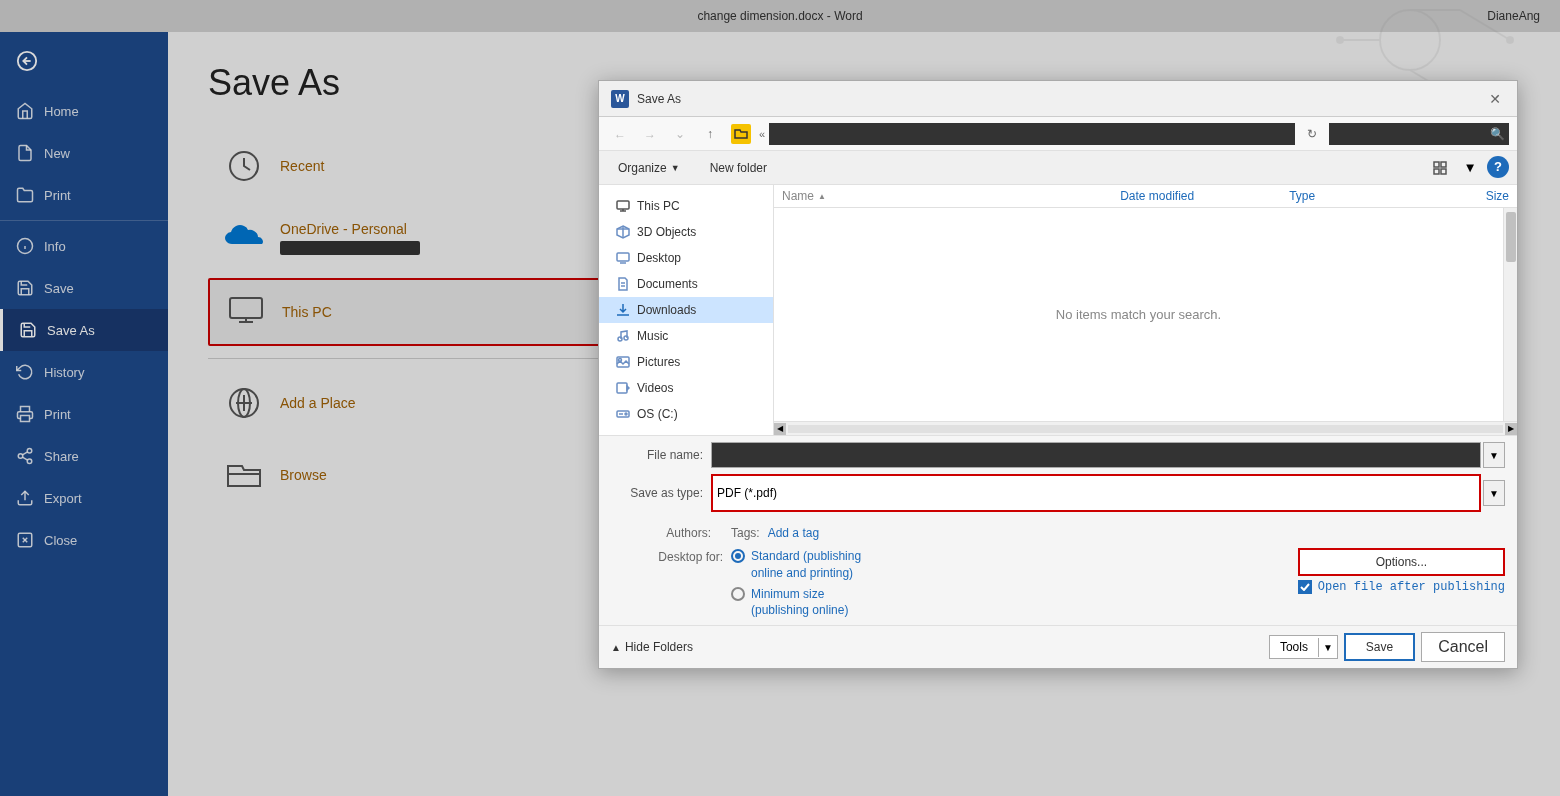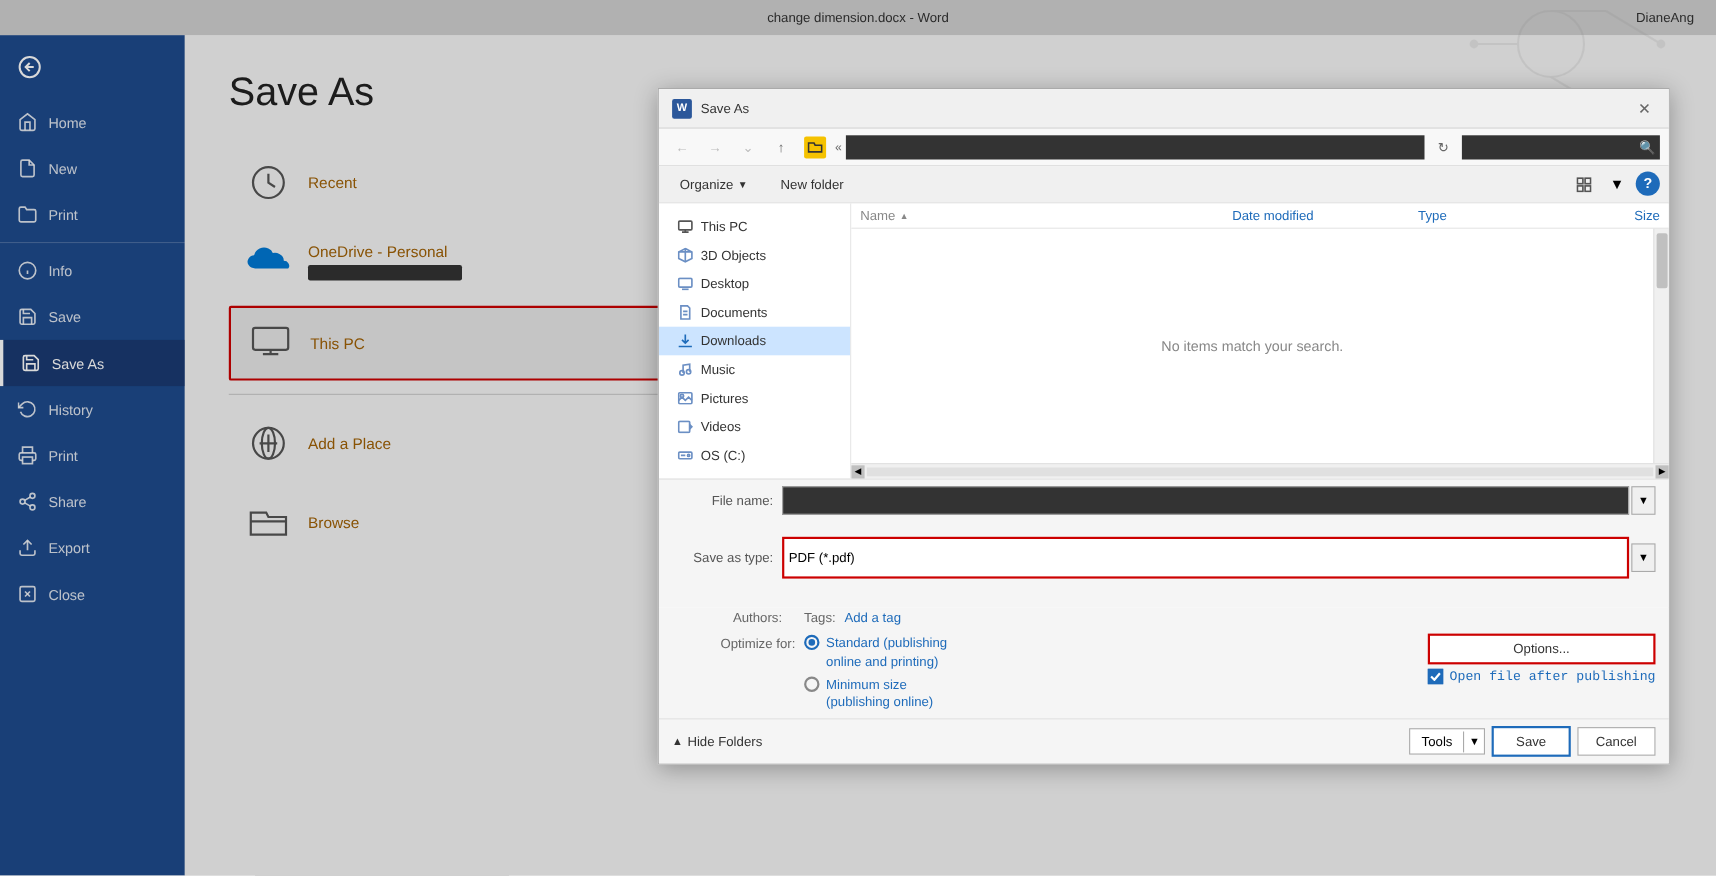--- a/index.html
+++ b/index.html
@@ -107,21 +107,21 @@
     .nav-panel {
       width: 175px; border-right: 1px solid #e0e0e0; padding: 8px 0;
       background: white; overflow-y: auto; flex-shrink: 0;
     }
     .nav-item {
       padding: 4px 8px 4px 16px; font-size: 12px; color: #333; cursor: pointer;
       display: flex; align-items: center; gap: 6px; height: 26px;
     }
     .nav-item.selected { background: #cce4ff; }
     .nav-icon { width: 16px; height: 16px; flex-shrink: 0; display: flex; align-items: center; justify-content: center; }
-    .form-row { display: flex; align-items: center; margin-bottom: 20px; }
+    .form-row { display: flex; align-items: center; margin-bottom: 6px; }
     .form-label { width: 100px; font-size: 12px; color: #555; text-align: right; padding-right: 8px; flex-shrink: 0; }
 
     
     .word-icon { width: 18px; height: 18px; background: #2b579a; color: white; font-size: 10px; font-weight: bold; display: flex; align-items: center; justify-content: center; border-radius: 2px; flex-shrink: 0; }
 
     
     .bg-circuit { position: absolute; top: 0; right: 0; opacity: 0.15; z-index: 1; pointer-events: none; }
   </style>
 </head>
 <body>
@@ -523,21 +523,21 @@
     <div style="display:flex;align-items:center;gap:8px;">
       <span style="width:100px;font-size:12px;color:#666;text-align:right;">Authors:</span>
     </div>
     <div style="display:flex;align-items:center;gap:8px;">
       <span style="font-size:12px;color:#666;">Tags:</span>
       <span style="font-size:12px;color:#1e6bba;cursor:pointer;">Add a tag</span>
     </div>
   </div>
 
   <div style="padding:6px 12px;background:#f5f5f5;display:flex;gap:0;align-items:flex-start;">
-    <span style="width:120px;font-size:12px;color:#666;text-align:right;padding-right:8px;padding-top:2px;flex-shrink:0;">Optimize for:</span>
+    <span style="width:120px;font-size:12px;color:#666;text-align:right;padding-right:8px;padding-top:2px;flex-shrink:0;">Desktop for:</span>
     <div style="flex:1;display:flex;flex-direction:column;gap:4px;">
       <div style="display:flex;align-items:flex-start;gap:6px;cursor:pointer;">
         <div style="width:14px;height:14px;border-radius:50%;border:2px solid #1e6bba;display:flex;align-items:center;justify-content:center;margin-top:1px;flex-shrink:0;">
           <div style="width:6px;height:6px;background:#1e6bba;border-radius:50%;"></div>
         </div>
         <span style="font-size:12px;color:#1e6bba;line-height:1.4;">Standard (publishing<br>online and printing)</span>
       </div>
       <div style="display:flex;align-items:flex-start;gap:6px;cursor:pointer;">
         <div style="width:14px;height:14px;border-radius:50%;border:2px solid #888;display:flex;align-items:center;justify-content:center;margin-top:1px;flex-shrink:0;"></div>
         <span style="font-size:12px;color:#1e6bba;line-height:1.4;">Minimum size<br>(publishing online)</span>
@@ -566,17 +566,17 @@
     </div>
     <div style="display:flex;align-items:center;border:1px solid #aaa;background:white;">
       <button style="padding:4px 10px;border:none;background:transparent;font-size:12px;cursor:pointer;">
         <span>Tools</span>
       </button>
       <button style="padding:4px 4px;border:none;border-left:1px solid #aaa;background:transparent;cursor:pointer;font-size:10px;">▼</button>
     </div>
     <button style="padding:5px 20px;background:white;border:2px solid #1e6bba;font-size:12px;cursor:pointer;color:#333;">
       <span>Save</span>
     </button>
-    <button style="padding:5px 16px;background:white;border:1px solid #aaa;font-size:12px;cursor:pointer;color:#333;">
+    <button style="padding:5px 16px;background:white;border:1px solid #aaa;font-size:16px;cursor:pointer;color:#333;">
       <span>Cancel</span>
     </button>
   </div>
 </div>
 
 </body></html>

